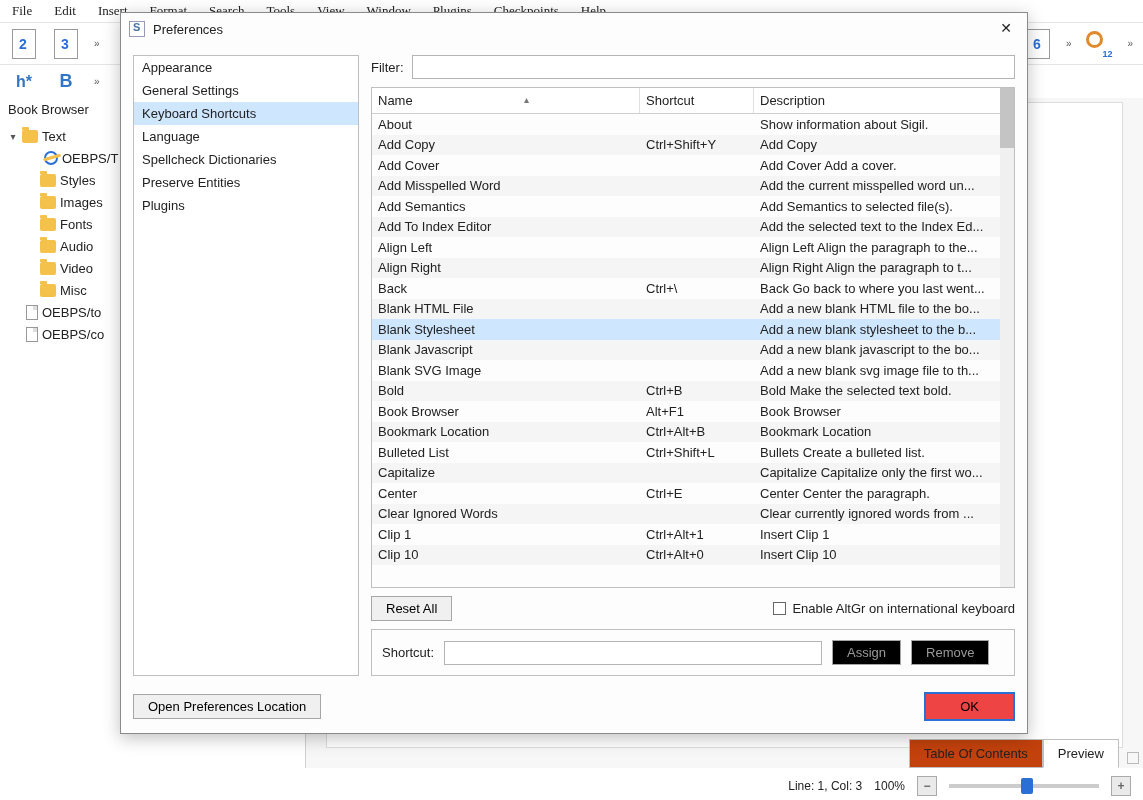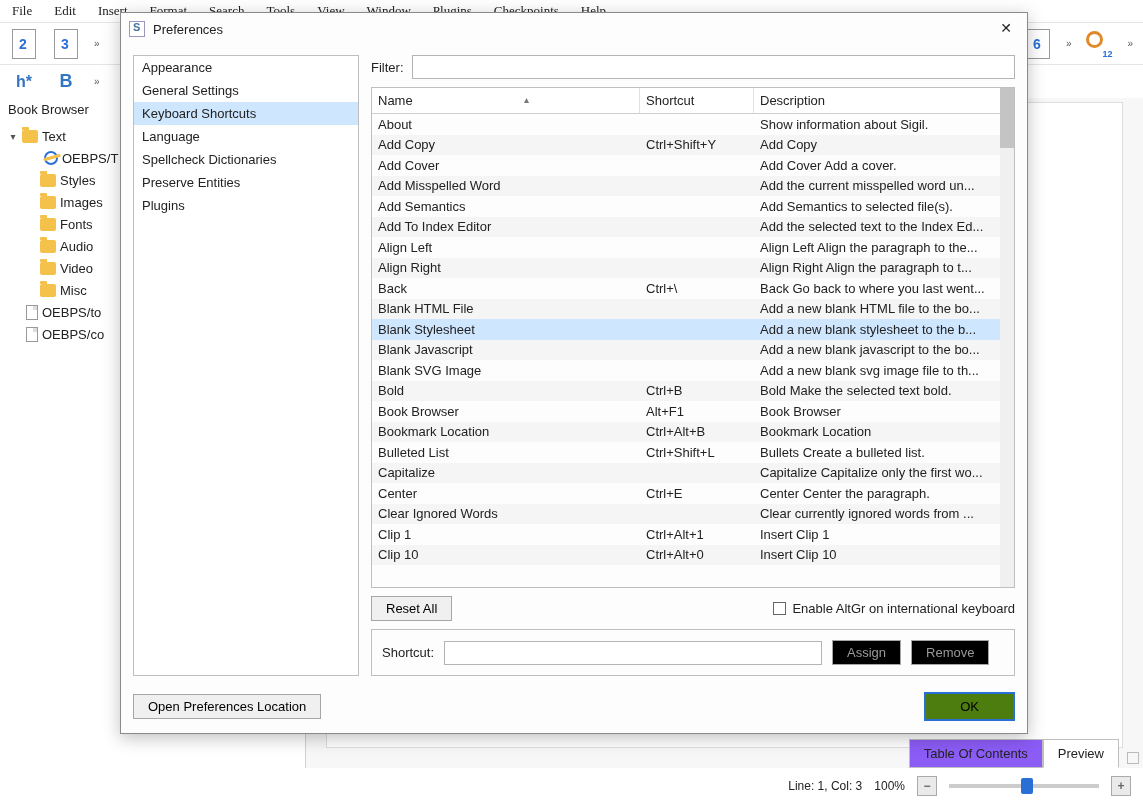--- a/index.html
+++ b/index.html
@@ -39,21 +39,21 @@
   .file-icon::after { content:""; position:absolute; right:0; top:0; width:4px; height:4px; background:#ddd; }
   .ie-icon { width:14px; height:14px; border:2px solid #2a6fd6; border-radius:50%; position:relative; }
   .ie-icon::after { content:""; position:absolute; left:-3px; top:3px; width:18px; height:3px; background:#f4c24b; transform:rotate(-15deg); border-radius:2px; }
   .expander { width:10px; font-size:10px; color:#555; text-align:center; }
   
   .editor-area { flex:1; background:#f7f7f7; position:relative; }
   .editor-inner { position:absolute; left:20px; top:4px; right:20px; bottom:20px; background:#fff; border:1px solid #ddd; }
   .editor-scroll { position:absolute; right:4px; bottom:4px; width:12px; height:12px; border:1px solid #bbb; }
   
   .bottom-tabs { position:absolute; bottom:32px; right:24px; display:flex; }
-  .bottom-tab { padding:6px 14px; border:1px solid #bfbfbf; background:#8b5cf6; font-size:13px; }
+  .bottom-tab { padding:6px 14px; border:1px solid #bfbfbf; background:#c2410c; font-size:13px; }
   .bottom-tab.active { background:#fff; border-bottom-color:#fff; }
   
   .statusbar { position:absolute; bottom:0; left:0; right:0; height:28px; display:flex; align-items:center; justify-content:flex-end; gap:12px; padding:0 12px; font-size:12px; }
   .zoom-btn { width:20px; height:20px; border:1px solid #aaa; background:#eaeaea; text-align:center; line-height:18px; font-weight:bold; color:#666; }
   .slider { width:150px; height:4px; background:#ccc; position:relative; }
   .slider-thumb { position:absolute; top:-6px; left:72px; width:12px; height:16px; background:#2a6fd6; border-radius:2px; }
 
   
   .modal-mask { position:absolute; left:12px; top:0; width:950px; height:800px; }
   .dialog { position:absolute; left:108px; top:12px; width:908px; height:722px; background:#fdfdfd; border:1px solid #8a8a8a; box-shadow:0 4px 16px rgba(0,0,0,.25); display:flex; flex-direction:column; }
@@ -84,21 +84,21 @@
   .tbl-scroll { position:absolute; right:0; top:0; bottom:0; width:14px; background:#f0f0f0; }
   .tbl-scroll-thumb { position:absolute; top:0; width:14px; height:60px; background:#c4c4c4; }
   .below-table-row { display:flex; align-items:center; gap:12px; }
   .btn { padding:4px 14px; border:1px solid #a6a6a6; background:#f0f0f0; font-size:13px; }
   .btn.disabled { color:#9a9a9a; background:#000000; }
   .chk-row { display:flex; align-items:center; gap:6px; margin-left:auto; }
   .chk { width:13px; height:13px; border:1px solid #666; background:#fff; }
   .shortcut-panel { border:1px solid #bfbfbf; padding:10px; display:flex; align-items:center; gap:10px; }
   .shortcut-panel input { width:378px; height:24px; border:1px solid #b4b4b4; padding:2px 4px; }
   .dlg-footer { display:flex; justify-content:space-between; align-items:center; padding:8px 12px 12px; }
-  .ok-btn { padding:5px 34px; border:2px solid #2a6fd6; background:#4d7c0f; font-size:13px; }
+  .ok-btn { padding:5px 34px; border:2px solid #2a6fd6; background:#ef4444; font-size:13px; }
 </style>
 </head>
 <body>
 
 <div class="menubar">
   <span>File</span>
   <span>Edit</span>
   <span>Insert</span>
   <span>Format</span>
   <span>Search</span>

